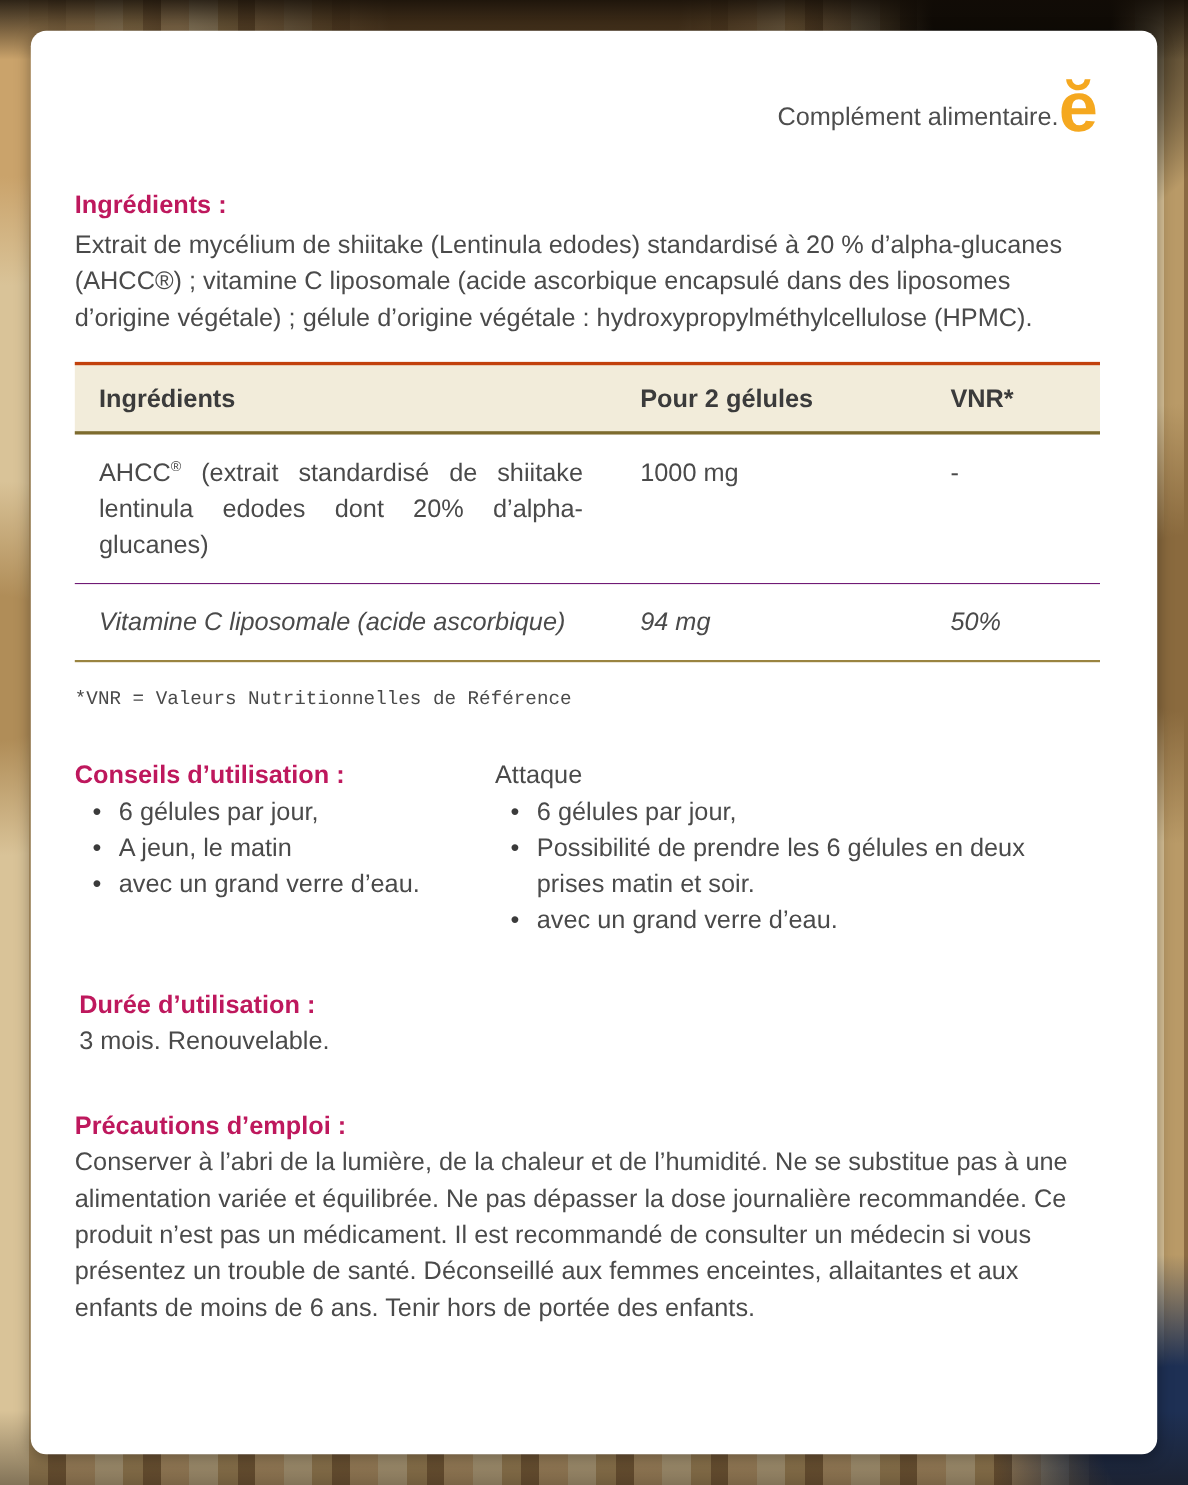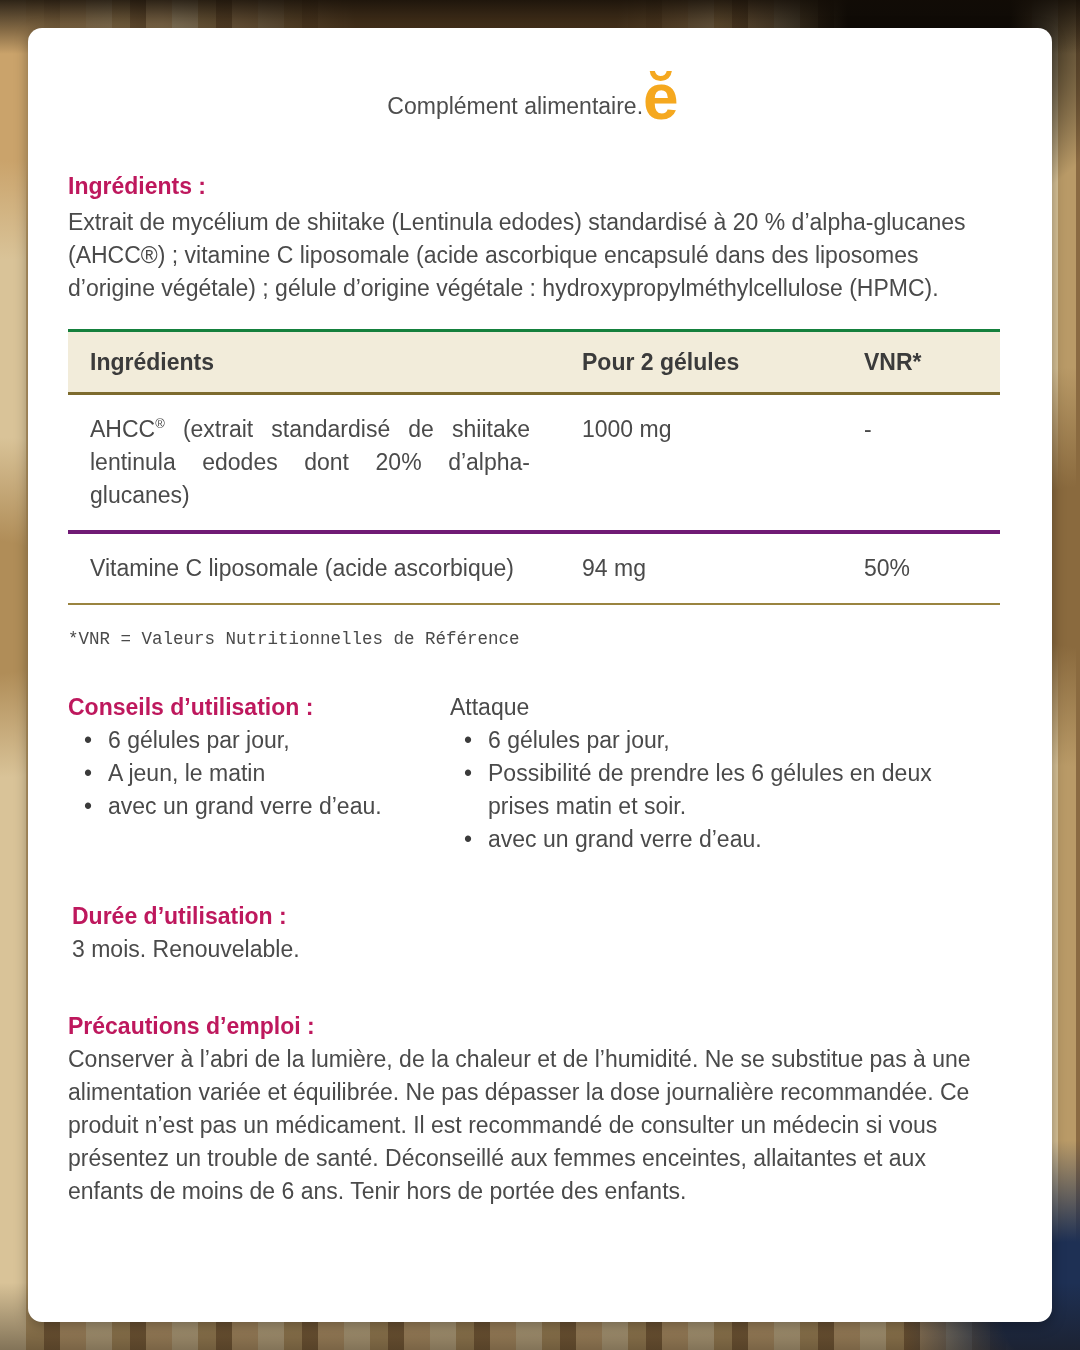--- a/index.html
+++ b/index.html
@@ -20,40 +20,40 @@
       linear-gradient(180deg, #4a3620, #6f5433 45%, #9a7c4e);
   }
   .card{
     position:absolute;left:28px;top:28px;width:1024px;height:1294px;
     background:#ffffff;border-radius:14px;box-sizing:border-box;
     padding:36px 52px 0 40px;
     box-shadow:0 3px 14px rgba(0,0,0,.35);
     color:#4a4a4a;font-size:23px;line-height:33px;
   }
   b,.bold{font-weight:bold;color:#be185d;}
-  .card-header{display:flex;justify-content:center;align-items:flex-start;}
+  .card-header{display:flex;justify-content:flex-end;align-items:flex-start;}
   .intro{margin-top:26px;color:#4d4d4d;}
   .logo{font-weight:bold;font-size:64px;line-height:70px;margin-top:-2px;margin-right:2px;}
 
   .section-ingredients{margin-top:38px;}
   .ingredients-body{margin-top:3px;}
 
   
   .ntable{margin-top:24px;}
   .thead{
     display:flex;align-items:center;
     background:#f2ecda;
-    border-top:3px solid #15803d;border-bottom:3px solid #7d6b2e;
+    border-top:3px solid #c2410c;border-bottom:3px solid #7d6b2e;
     height:60px;font-weight:bold;color:#3b3b3b;
   }
   .col1{width:490px;box-sizing:border-box;padding-left:22px;}
   .col2{width:286px;box-sizing:border-box;padding-left:24px;}
   .col3{flex:1;box-sizing:border-box;padding-left:20px;}
   .trow{display:flex;padding:18px 0;}
-  .trow + .trow{border-top:4px solid #701a75;}
+  .trow + .trow{border-top:1px solid #701a75;font-style:italic;}
   .tbody{border-bottom:2px solid #9a8440;}
   .cell-name{text-align:justify;padding-right:28px;}
   sup{font-size:13px;line-height:0;}
   .footnote{margin-top:22px;font-size:17.5px;line-height:24px;color:#4a4a4a;font-family:Liberation Mono, monospace;}
 
   
   .usage{display:flex;margin-top:40px;}
   .usage-left{width:382px;}
   .usage-right{flex:1;}
   ul.dots{list-style:none;margin:0;padding:0;}

